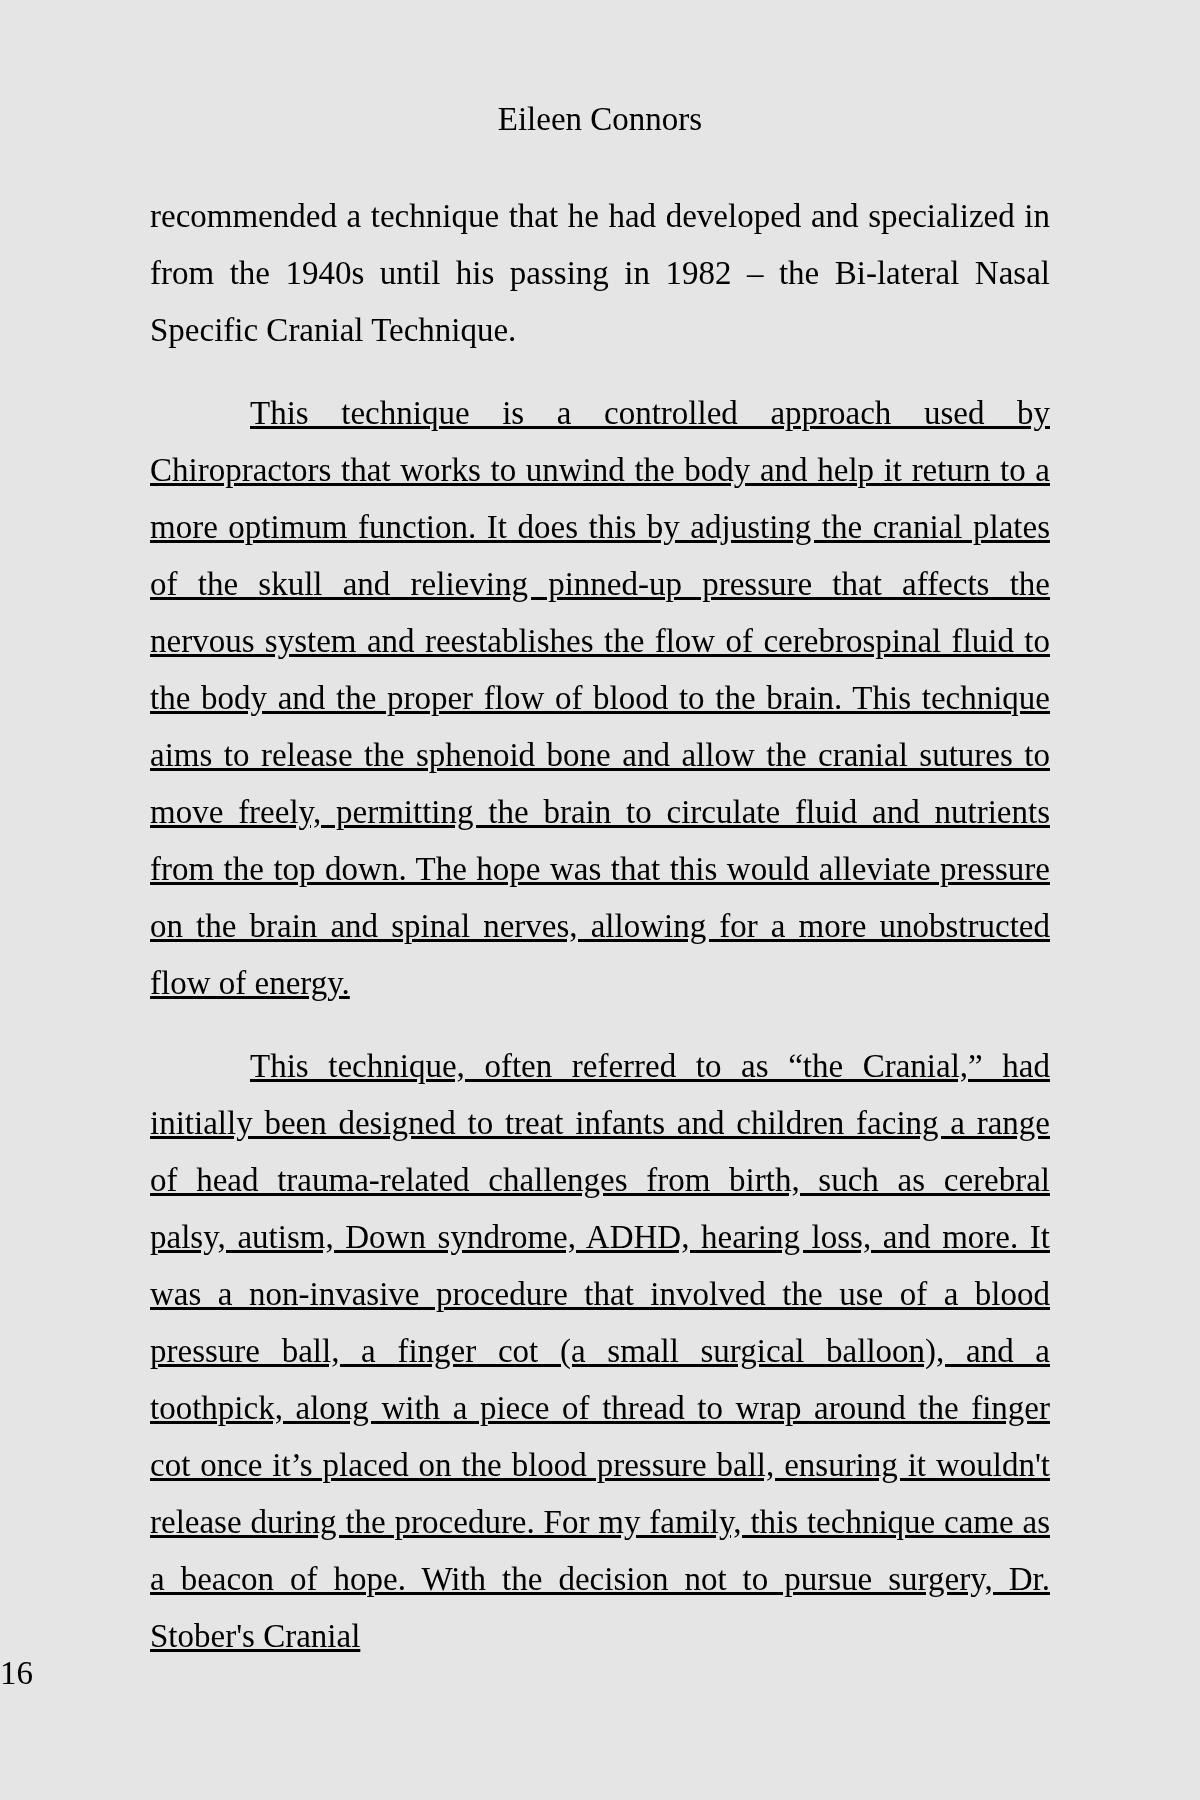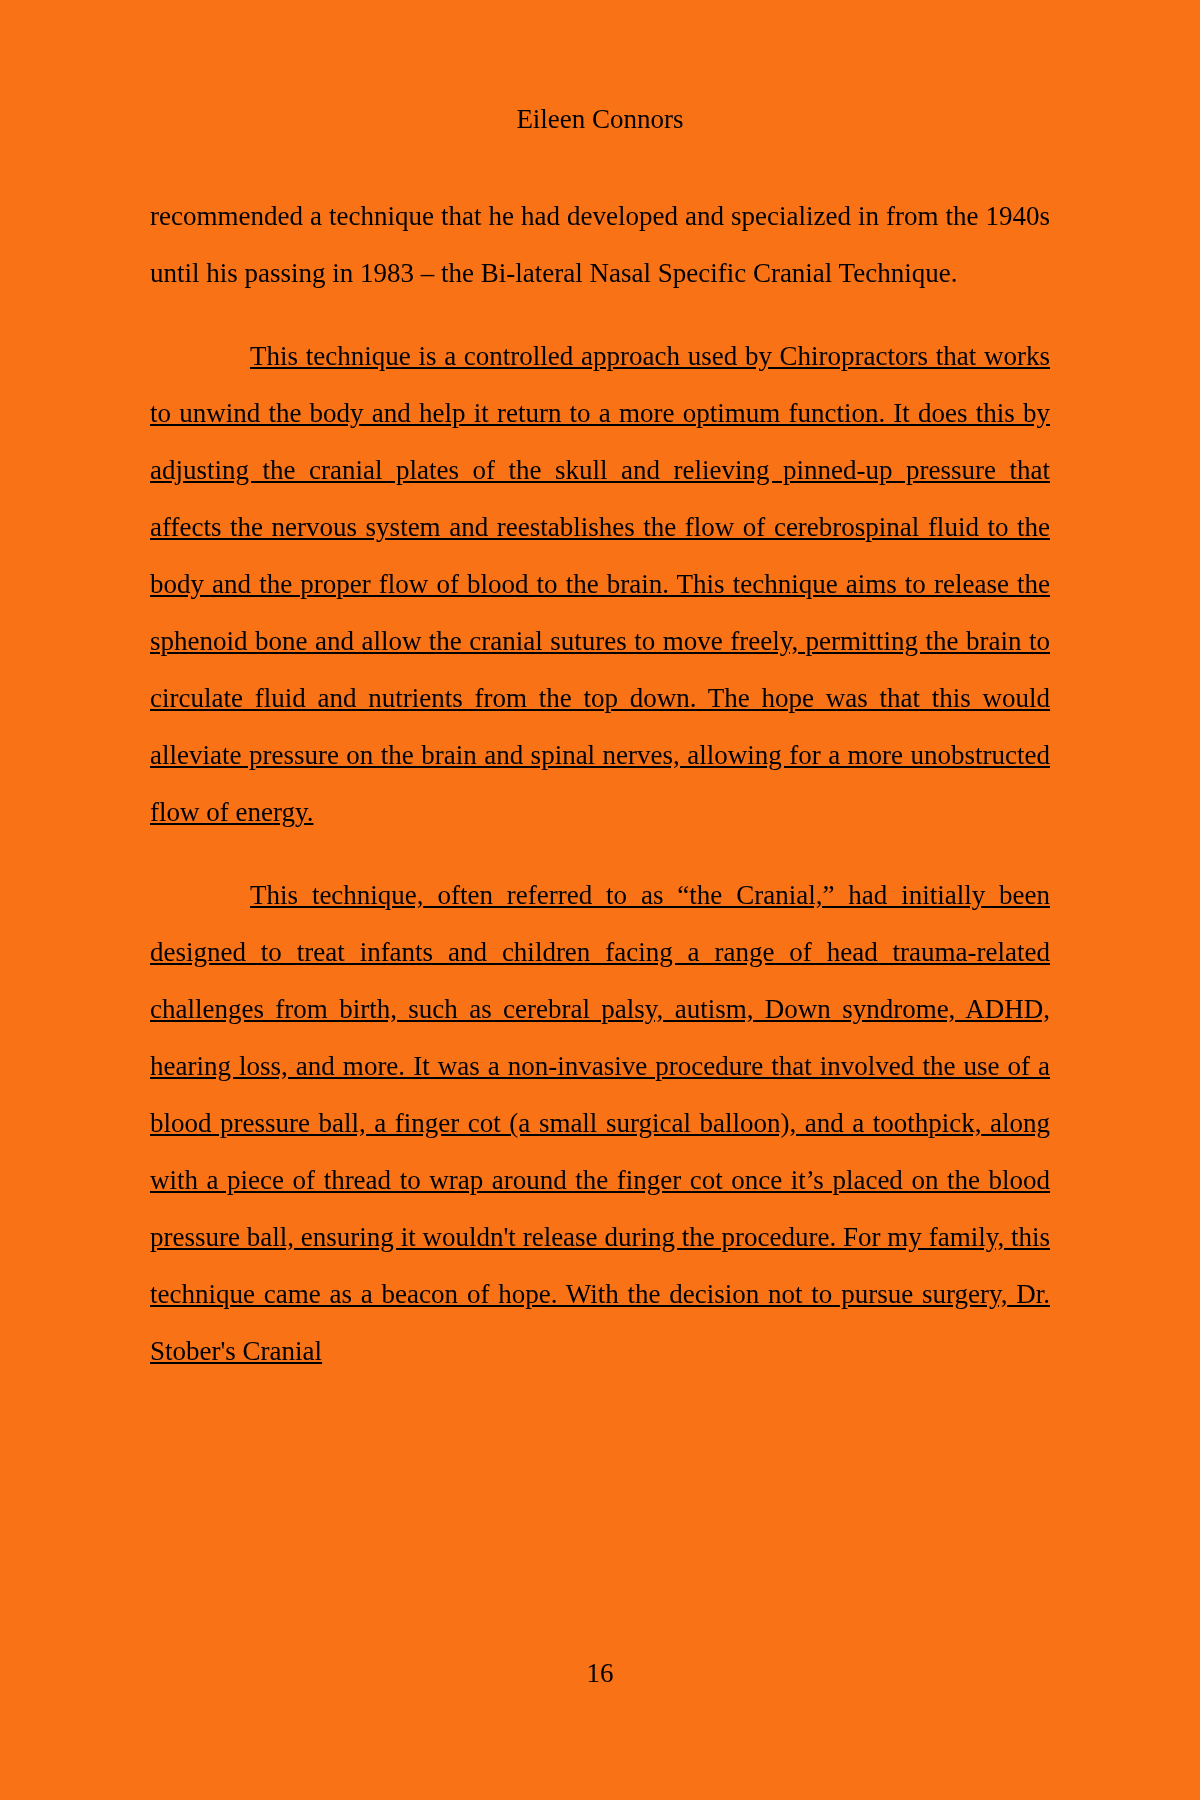--- a/index.html
+++ b/index.html
@@ -4,25 +4,25 @@
 <style>
   html, body {
     margin: 0;
     padding: 0;
     background: #ffffff;
   }
   .page {
     position: relative;
     width: 1200px;
     height: 1800px;
-    background: #f97316;
+    background: #e5e5e5;
     box-sizing: border-box;
     padding: 91px 150px 0 150px;
     font-family: "Liberation Serif", "DejaVu Serif", serif;
-    font-size: 27px;
+    font-size: 33px;
     line-height: 57px;
     color: #000000;
     overflow: hidden;
   }
   .running-header {
     text-align: center;
     line-height: 57px;
     white-space: nowrap;
   }
   .content {
@@ -35,32 +35,32 @@
   }
   .content p.indent {
     text-indent: 100px;
     text-decoration: underline;
   }
   .page-number {
     position: absolute;
     top: 1645px;
     left: 0;
     width: 100%;
-    text-align: center;
+    text-align: left;
     line-height: 57px;
   }
 </style>
 </head>
 <body>
 
 <div class="page">
 
   <div class="running-header">Eileen Connors</div>
 
   <div class="content">
-    <p class="no-indent">recommended a technique that he had developed and specialized in from the 1940s until his passing in 1983 – the Bi-lateral Nasal Specific Cranial Technique.</p>
+    <p class="no-indent">recommended a technique that he had developed and specialized in from the 1940s until his passing in 1982 – the Bi-lateral Nasal Specific Cranial Technique.</p>
     <p class="indent">This technique is a controlled approach used by Chiropractors that works to unwind the body and help it return to a more optimum function. It does this by adjusting the cranial plates of the skull and relieving pinned-up pressure that affects the nervous system and reestablishes the flow of cerebrospinal fluid to the body and the proper flow of blood to the brain. This technique aims to release the sphenoid bone and allow the cranial sutures to move freely, permitting the brain to circulate fluid and nutrients from the top down. The hope was that this would alleviate pressure on the brain and spinal nerves, allowing for a more unobstructed flow of energy.</p>
     <p class="indent">This technique, often referred to as “the Cranial,” had initially been designed to treat infants and children facing a range of head trauma-related challenges from birth, such as cerebral palsy, autism, Down syndrome, ADHD, hearing loss, and more. It was a non-invasive procedure that involved the use of a blood pressure ball, a finger cot (a small surgical balloon), and a toothpick, along with a piece of thread to wrap around the finger cot once it’s placed on the blood pressure ball, ensuring it wouldn't release during the procedure. For my family, this technique came as a beacon of hope. With the decision not to pursue surgery, Dr. Stober's Cranial</p>
   </div>
 
   <div class="page-number">16</div>
 
 </div>
 
 </body></html>

